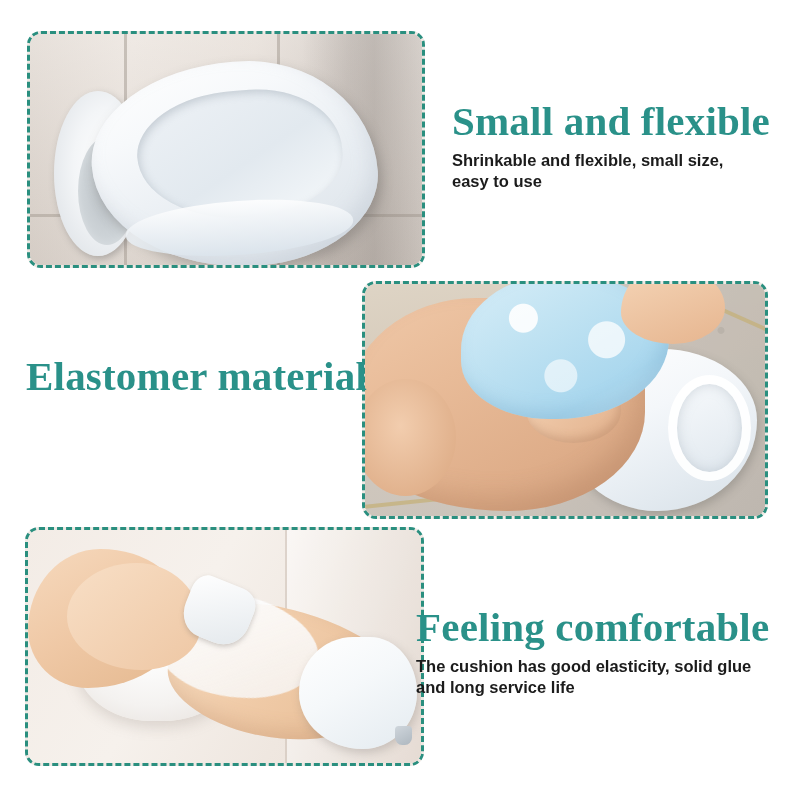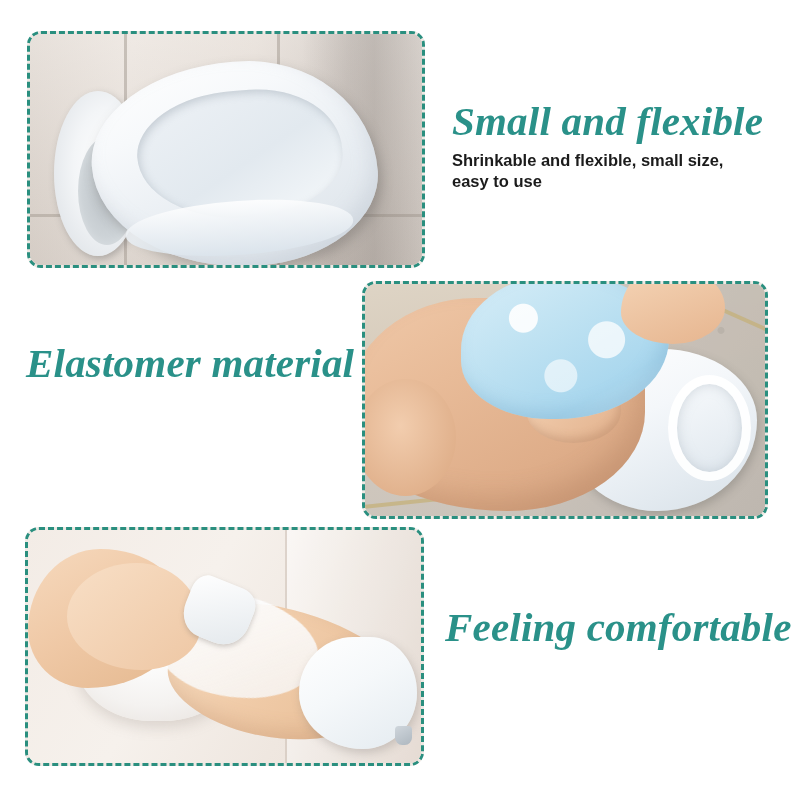--- a/index.html
+++ b/index.html
@@ -233,34 +233,33 @@
   
   .textblock { position: absolute; }
   .heading {
     font-family: "Liberation Serif", serif;
     font-size: 41px;
     line-height: 1.05;
     color: #2a9189;
     margin: 0 0 7px 0;
     white-space: nowrap;
     letter-spacing: .2px;
-    font-style: italic;
   }
   .body {
     font-family: "Liberation Sans", sans-serif;
     font-size: 16.5px;
     font-weight: bold;
     line-height: 1.28;
     color: #1b1b1b;
     margin: 0;
     white-space: pre-line;
   }
   #text-1 { left: 452px; top: 100px; }
-  #text-2 { left: 26px; top: 342px; }
-  #text-3 { left: 445px; top: 606px; }
+  #text-2 { left: 26px; top: 355px; }
+  #text-3 { left: 416px; top: 606px; }
 </style>
 </head>
 <body>
 
 <div id="page">
 
   <div class="panel" id="panel-1">
     <div class="photo">
       <div class="tilewall"></div>
       <div class="grout v" style="left:24%"></div>
@@ -318,15 +317,17 @@
       <div class="arm"></div>
       <div class="razor"></div>
       <div class="step3">
         <div class="step3-cup"></div>
       </div>
     </div>
   </div>
 
   <div class="textblock" id="text-3">
     <h2 class="heading">Feeling comfortable</h2>
+    <p class="body">The cushion has good elasticity, solid glue
+and long service life</p>
   </div>
 
 </div>
 
 </body></html>

